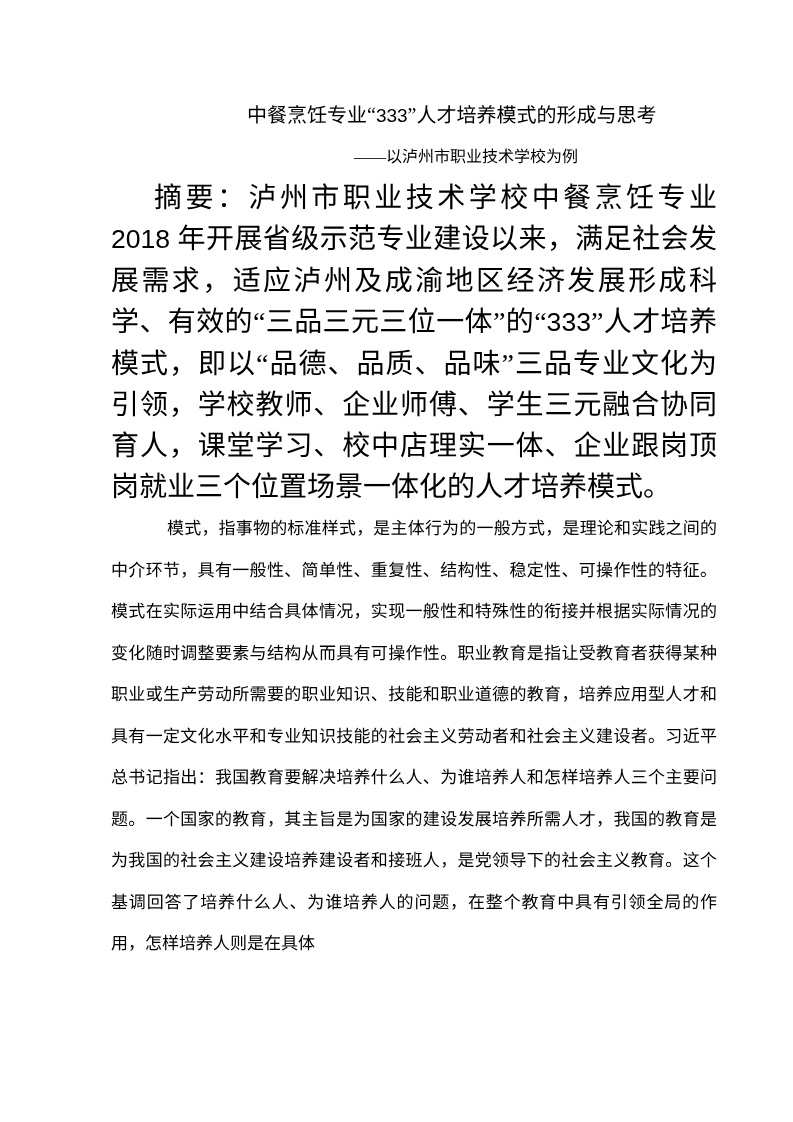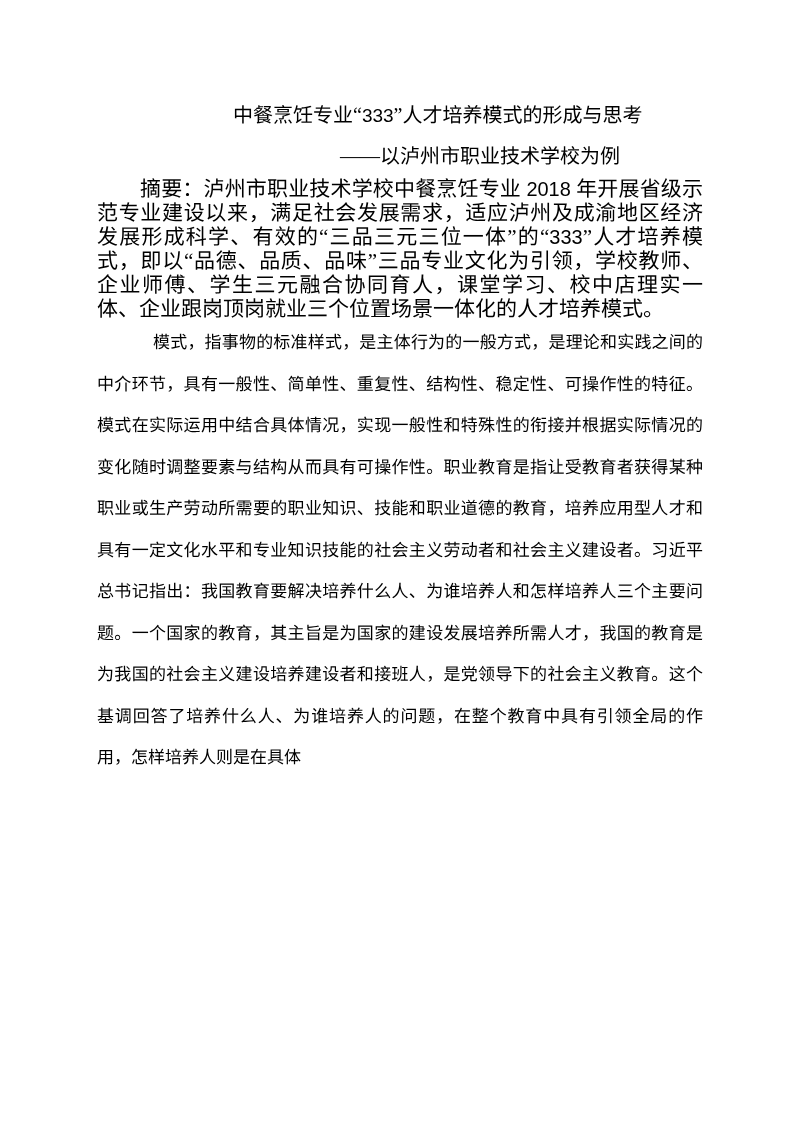--- a/index.html
+++ b/index.html
@@ -11,47 +11,47 @@
     position: relative;
     width: 793px;
     height: 1122px;
     background: #ffffff;
     color: #000000;
     font-family: "Liberation Serif", "DejaVu Serif", serif;
     overflow: hidden;
   }
   .content {
     position: absolute;
-    left: 97px;
+    left: 111px;
     top: 95px;
     width: 606px;
   }
   .doc-title {
     font-size: 20px;
     line-height: 41px;
     padding-left: 136px;
     white-space: nowrap;
     font-weight: normal;
     margin: 0;
   }
   .doc-subtitle {
-    font-size: 20px;
+    font-size: 16px;
     line-height: 41px;
     padding-left: 243px;
     white-space: nowrap;
   }
   .doc-authors {
     font-size: 20px;
     line-height: 41px;
     padding-left: 195px;
     white-space: nowrap;
   }
   .abstract {
-    font-size: 21px;
-    line-height: 24px;
+    font-size: 28px;
+    line-height: 41px;
     text-indent: 43px;
     text-align: justify;
     text-justify: inter-ideograph;
   }
   .keywords {
     font-size: 21px;
     line-height: 41px;
     text-indent: 30px;
     margin-top: 7px;
     white-space: nowrap;

